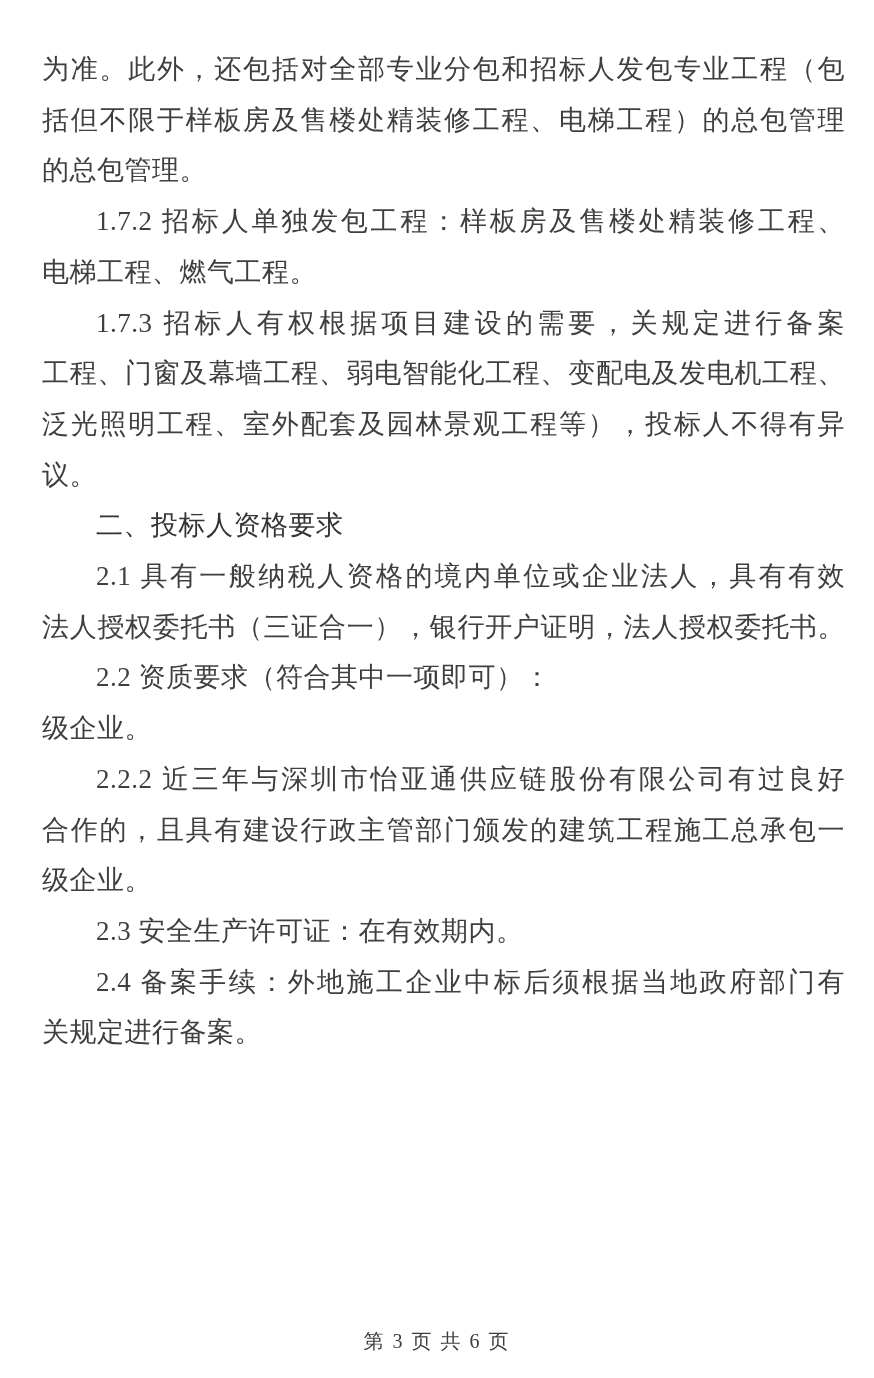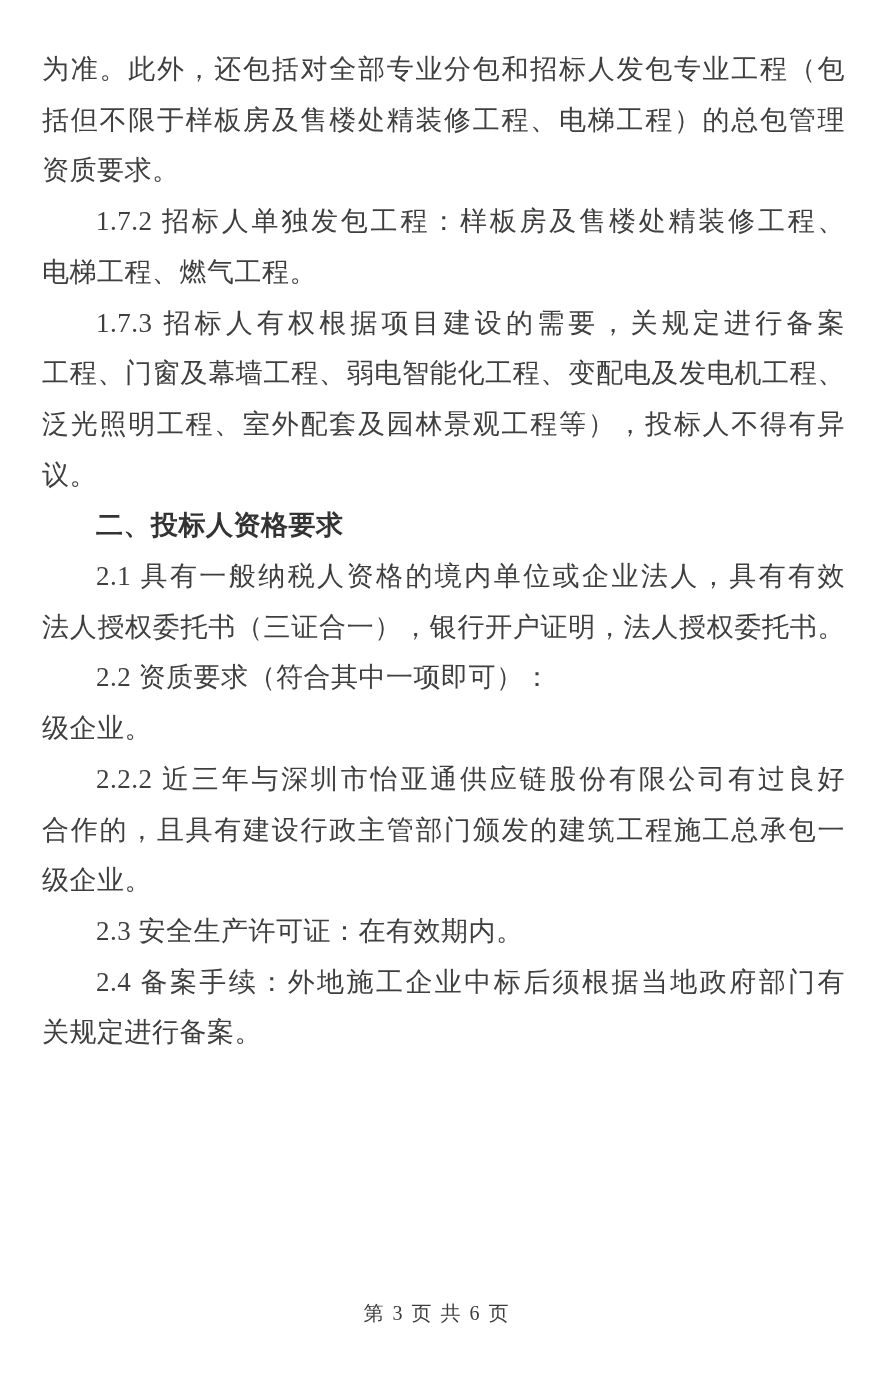--- a/index.html
+++ b/index.html
@@ -36,42 +36,42 @@
     text-align: justify;
     text-align-last: justify;
     text-justify: inter-character;
   }
   
   .ind {
     text-indent: 2em;
   }
   
   .hd {
-    font-weight: bold;
+    font-weight: normal;
     color: #333333;
   }
   .footer {
     position: absolute;
-    top: 1300px;
+    top: 1328px;
     left: 0;
     width: 874px;
     text-align: center;
     font-size: 20px;
     line-height: 26px;
     color: #3c3c3c;
     letter-spacing: 2px;
   }
 </style>
 </head>
 <body>
 
 <div class="page">
   <div class="ln j">为准。此外，还包括对全部专业分包和招标人发包专业工程（包</div>
   <div class="ln j">括但不限于样板房及售楼处精装修工程、电梯工程）的总包管理</div>
-  <div class="ln">资质要求。</div>
+  <div class="ln">的总包管理。</div>
   <div class="ln ind j">1.7.2 招标人单独发包工程：样板房及售楼处精装修工程、</div>
   <div class="ln">电梯工程、燃气工程。</div>
   <div class="ln ind j">1.7.3 招标人有权根据项目建设的需要，关规定进行备案</div>
   <div class="ln j">工程、门窗及幕墙工程、弱电智能化工程、变配电及发电机工程、</div>
   <div class="ln j">泛光照明工程、室外配套及园林景观工程等），投标人不得有异</div>
   <div class="ln">议。</div>
   <div class="ln ind hd">二、投标人资格要求</div>
   <div class="ln ind j">2.1 具有一般纳税人资格的境内单位或企业法人，具有有效</div>
   <div class="ln j">法人授权委托书（三证合一），银行开户证明，法人授权委托书。</div>
   <div class="ln ind">2.2 资质要求（符合其中一项即可）：</div>

